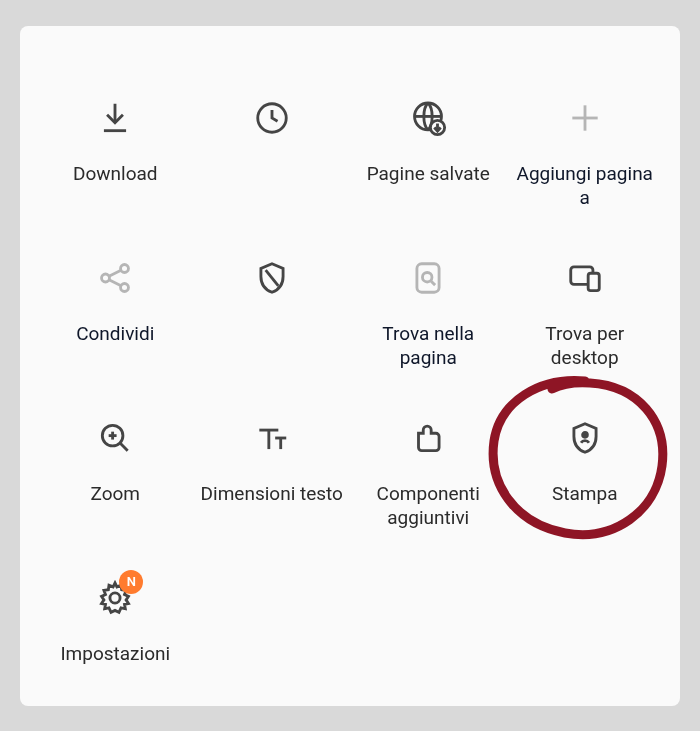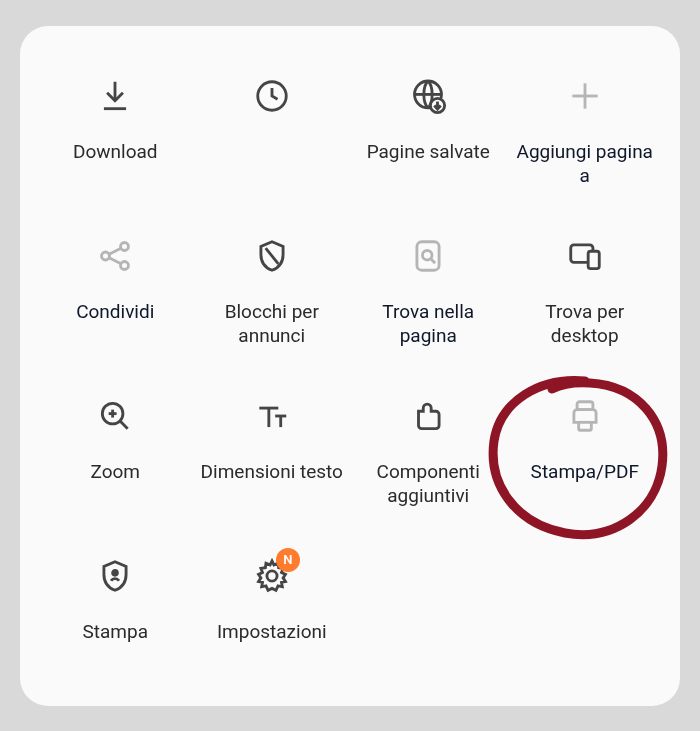--- a/index.html
+++ b/index.html
@@ -11,22 +11,22 @@
       display: flex;
       align-items: center;
       justify-content: center;
       overflow: hidden;
     }
     .panel {
       position: relative;
       width: 660px;
       height: 680px;
       background: #fafafa;
-      border-radius: 28px;
-      padding: 40px 20px;
+      border-radius: 8px;
+      padding: 62px 20px;
     }
     .grid {
       display: grid;
       grid-template-columns: repeat(4, 1fr);
       grid-auto-rows: 150px;
       gap: 10px 6px;
       height: 100%;
     }
     .item {
       display: flex;
@@ -141,21 +141,20 @@
     </div>
 
 
     <div class="item">
       <div class="icon-wrap">
         <svg viewBox="0 0 24 24" fill="none" stroke="#454545" stroke-width="1.8">
           <path d="M12 3 L19 6 V11 C19 16 16 19.5 12 21 C8 19.5 5 16 5 11 V6 Z"></path>
           <line x1="8" y1="7" x2="16" y2="17"></line>
         </svg>
       </div>
-      <div class="label">Blocchi per annunci</div>
     </div>
 
     <div class="item disabled">
       <div class="icon-wrap">
         <svg viewBox="0 0 24 24" fill="none" stroke="#b5b5b5" stroke-width="1.8">
           <rect x="5" y="3" width="14" height="18" rx="3"></rect>
           <circle cx="11.5" cy="11.5" r="3"></circle>
           <line x1="14" y1="14" x2="16.5" y2="16.5"></line>
         </svg>
       </div>
@@ -198,30 +197,20 @@
 
     <div class="item">
       <div class="icon-wrap">
         <svg viewBox="0 0 24 24" fill="none" stroke="#454545" stroke-width="1.8">
           <path d="M6 9 H9 V7 A2.5 2.5 0 0 1 14 7 V9 H17 A2 2 0 0 1 19 11 V18 A2 2 0 0 1 17 20 H8 A2 2 0 0 1 6 18 V9 Z"></path>
         </svg>
       </div>
       <div class="label">Componenti aggiuntivi</div>
     </div>
 
-    <div class="item disabled">
-      <div class="icon-wrap">
-        <svg viewBox="0 0 24 24" fill="none" stroke="#b5b5b5" stroke-width="1.8">
-          <rect x="7" y="3" width="10" height="5" rx="1.5"></rect>
-          <path d="M5 10 A2 2 0 0 1 7 8 H17 A2 2 0 0 1 19 10 V16 H16 V20 A1 1 0 0 1 15 21 H9 A1 1 0 0 1 8 20 V16 H5 Z"></path>
-          <line x1="8" y1="16" x2="16" y2="16"></line>
-        </svg>
-      </div>
-      <div class="label">Stampa/PDF</div>
-    </div>
 
     <div class="item">
       <div class="icon-wrap">
         <svg viewBox="0 0 24 24" fill="none" stroke="#454545" stroke-width="1.8">
           <path d="M12 3 L19 6 V11 C19 16 16 19.5 12 21 C8 19.5 5 16 5 11 V6 Z"></path>
           <circle cx="12" cy="10" r="1.5" fill="#454545"></circle>
           <path d="M9.5 15 A3 3 0 0 1 14.5 15"></path>
         </svg>
       </div>
       <div class="label">Stampa</div>

